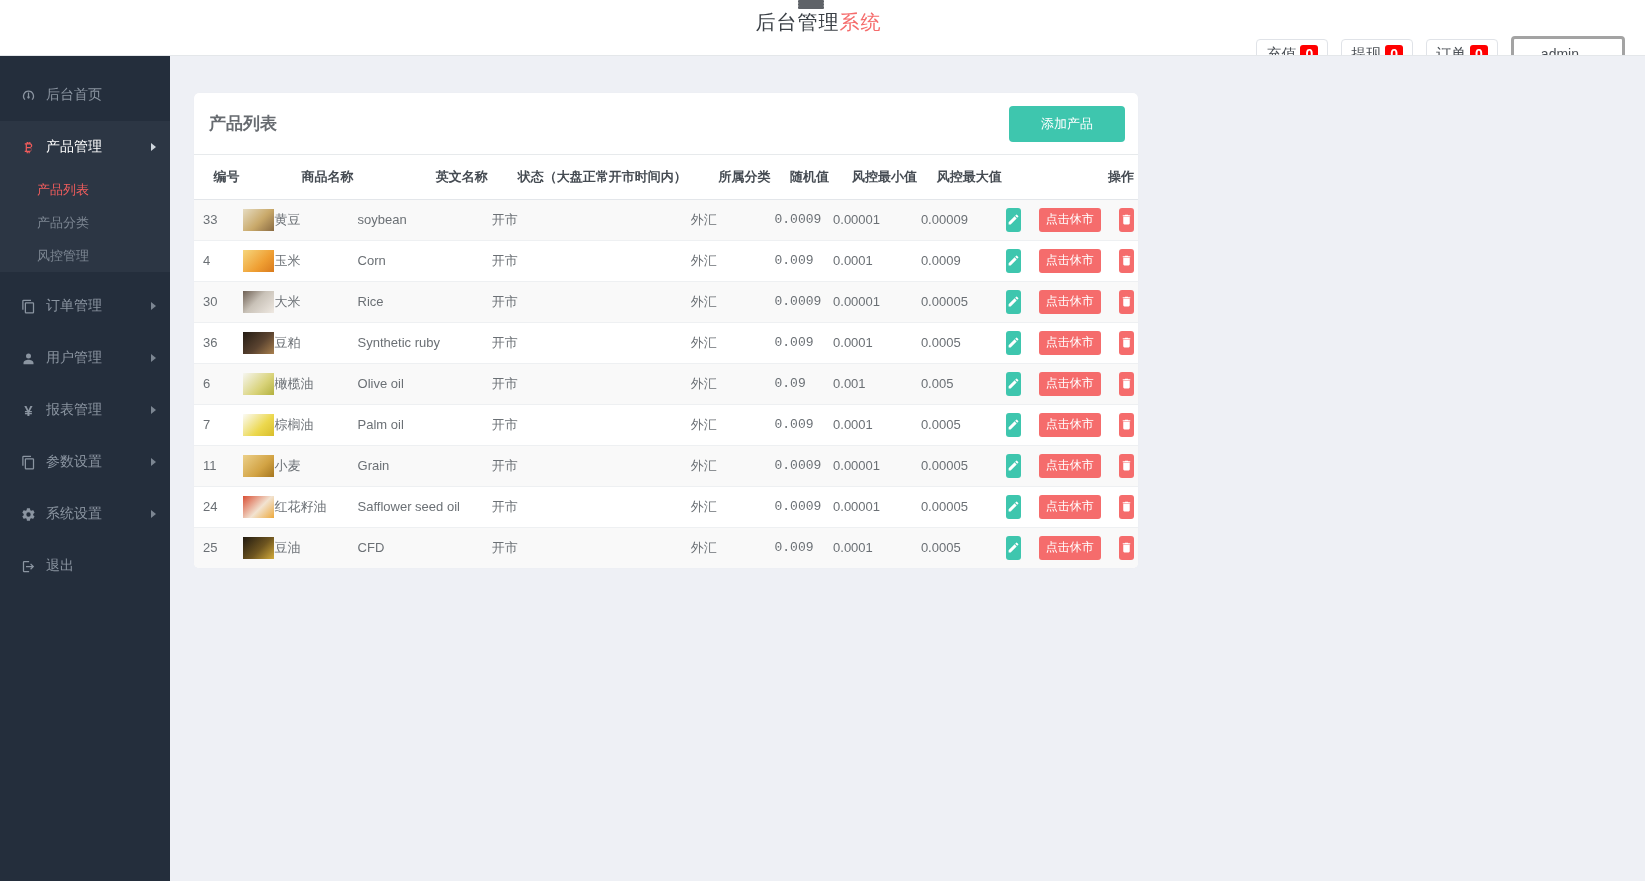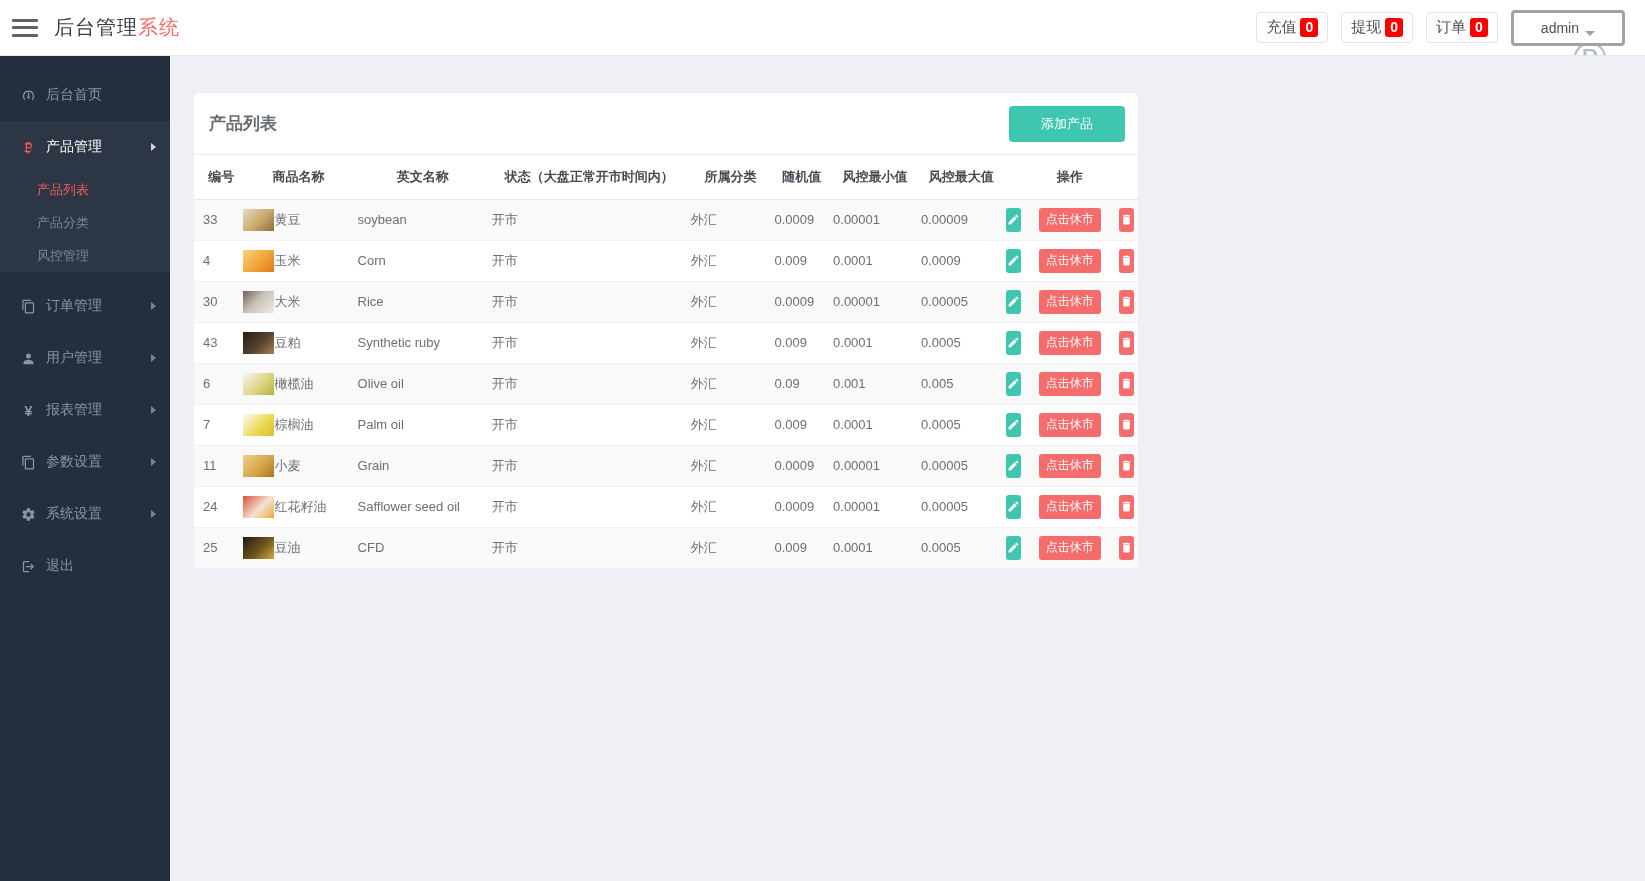--- a/index.html
+++ b/index.html
@@ -1,21 +1,21 @@
 <!DOCTYPE html>
 <html><head>
 <meta charset="utf-8">
 <style>
   * { margin:0; padding:0; box-sizing:border-box; }
   html,body { width:1645px; height:881px; overflow:hidden; background:#eef0f5;
     font-family:"Liberation Sans","DejaVu Sans",sans-serif; }
 
   
   .topbar { position:relative; height:56px; background:#fff; border-bottom:1px solid #e4e7ea;
-    display:flex; align-items:center; padding:0 20px 0 12px; overflow:hidden; z-index:5; }
+    display:flex; align-items:center; padding:0 20px 0 12px; overflow:hidden; z-index:5;flex-direction:column; }
   .hamburger { width:26px; height:18px; display:flex; flex-direction:column;
     justify-content:space-between; cursor:pointer; margin-right:16px; }
   .hamburger span { display:block; height:3px; background:#5f6368; border-radius:1px; }
   .brand { font-size:20px; letter-spacing:1px; }
   .brand .b1 { color:#3a3f45; }
   .brand .b2 { color:#f56c6c; }
   .topbar-right { margin-left:auto; display:flex; align-items:center; gap:13px; position:relative; }
   .stat-btn { display:flex; align-items:flex-end; gap:4px; border:1px solid #e0e3e8; background:#fff;
     border-radius:4px; padding:5px 9px; font-size:15px; color:#4a4f55; cursor:pointer; }
   .badge { background:#f00; color:#fff; font-weight:bold; font-size:14px; line-height:19px;
@@ -53,30 +53,30 @@
   .main { flex:1; padding:37px 0 0 24px; }
   .card { width:944px; background:#fff; border-radius:5px; overflow:hidden;
     box-shadow:0 0 1px rgba(0,0,0,.04); }
   .card-header { height:62px; display:flex; align-items:center; justify-content:space-between;
     padding:0 13px 0 15px; border-bottom:1px solid #e7eaec; }
   .card-title { font-size:17px; color:#676b70; }
   .add-btn { background:#3ec6ae; color:#fff; font-size:13px; border:none; border-radius:4px;
     padding:9px 32px; cursor:pointer; }
 
   table { width:100%; border-collapse:collapse; table-layout:fixed; }
-  th { height:44px; text-align:center; font-size:13px; color:#454b52; font-weight:bold;
+  th { height:44px; text-align:right; font-size:13px; color:#454b52; font-weight:bold;
     border-bottom:1px solid #e3e6ea; padding:0 4px 0 0; white-space:nowrap; overflow:hidden; }
   th:first-child, td:first-child { padding-left:9px; }
   td { height:41px; font-size:13px; color:#6b7075; border-top:1px solid #eef0f2;
     padding:0 4px 0 0; white-space:nowrap; overflow:hidden; }
   tbody tr:nth-child(odd) { background:#f9f9f9; }
   tbody tr:first-child td { border-top:none; }
 
   .col-id{width:49px;} .col-name{width:113px;} .col-en{width:133px;} .col-status{width:197px;}
-  .col-cat{width:83px;} .col-rand{width:58px;} .col-min{width:87px;} .col-max{width:84px;}
+  .col-cat{width:83px;} .col-rand{width:58px;font-family:Liberation Mono, monospace;} .col-min{width:87px;} .col-max{width:84px;}
   .col-act{width:131px;}
 
   .prod-cell { display:flex; align-items:center; gap:0; }
   .thumb { width:31px; height:22px; flex-shrink:0; display:inline-block; }
   .ph-soybean { background:linear-gradient(135deg,#e6dcc2,#c9a96a 55%,#8a6b42); }
   .ph-corn { background:linear-gradient(135deg,#f6d67d,#ef9f33 60%,#d97a1c); }
   .ph-rice { background:linear-gradient(135deg,#6e6054,#c9c2b8 45%,#efe9e2); }
   .ph-soybean-meal { background:linear-gradient(135deg,#241c14,#5a4330 55%,#a9804e); }
   .ph-olive-oil { background:linear-gradient(135deg,#f6f6f1,#d9d37a 60%,#b3b13f); }
   .ph-palm-oil { background:linear-gradient(135deg,#fbfbf7,#ecd84e 60%,#d8bd2c); }
@@ -317,21 +317,21 @@
                   <button class="suspend-btn">点击休市</button>
                   <button class="icon-btn btn-coral">
                     <svg viewBox="0 0 24 24">
                       <path d="M6 19a2 2 0 0 0 2 2h8a2 2 0 0 0 2-2V7H6v12zM19 4h-3.5l-1-1h-5l-1 1H5v2h14V4z"></path>
                     </svg>
                   </button>
                 </div>
               </td>
             </tr>
             <tr>
-              <td class="col-id">43</td>
+              <td class="col-id">36</td>
               <td class="col-name">
                 <div class="prod-cell">
                   <span class="thumb ph-soybean-meal"></span>
                   <span>豆粕</span>
                 </div>
               </td>
               <td class="col-en">Synthetic ruby</td>
               <td class="col-status">开市</td>
               <td class="col-cat">外汇</td>
               <td class="col-rand">0.009</td>

